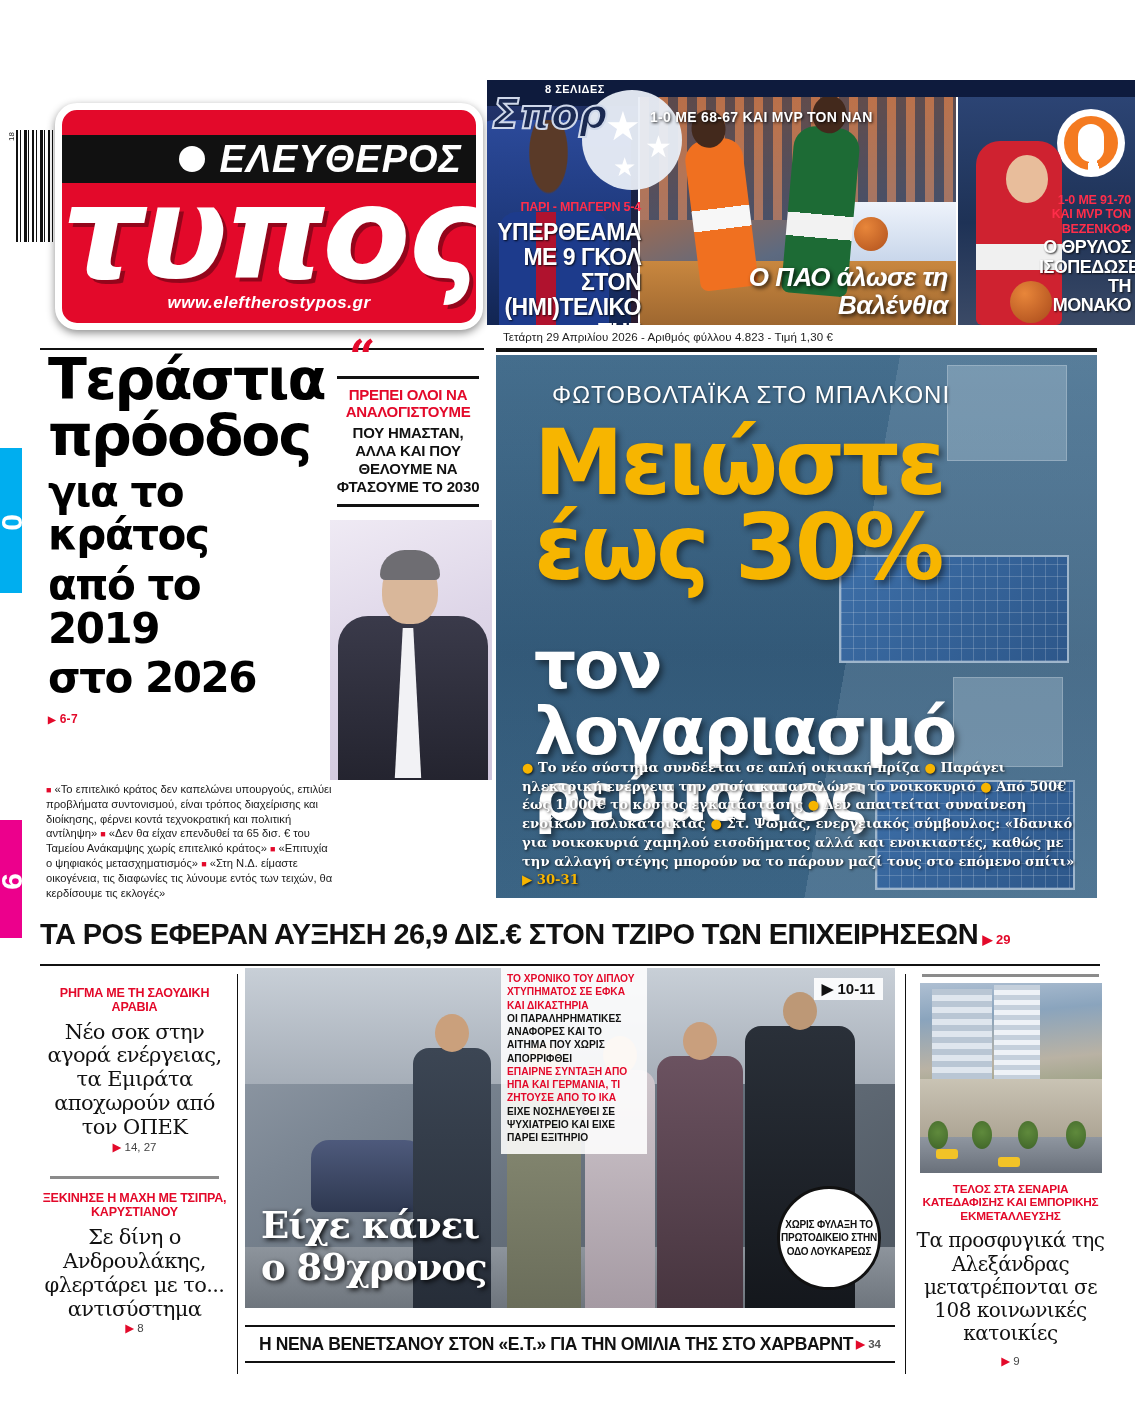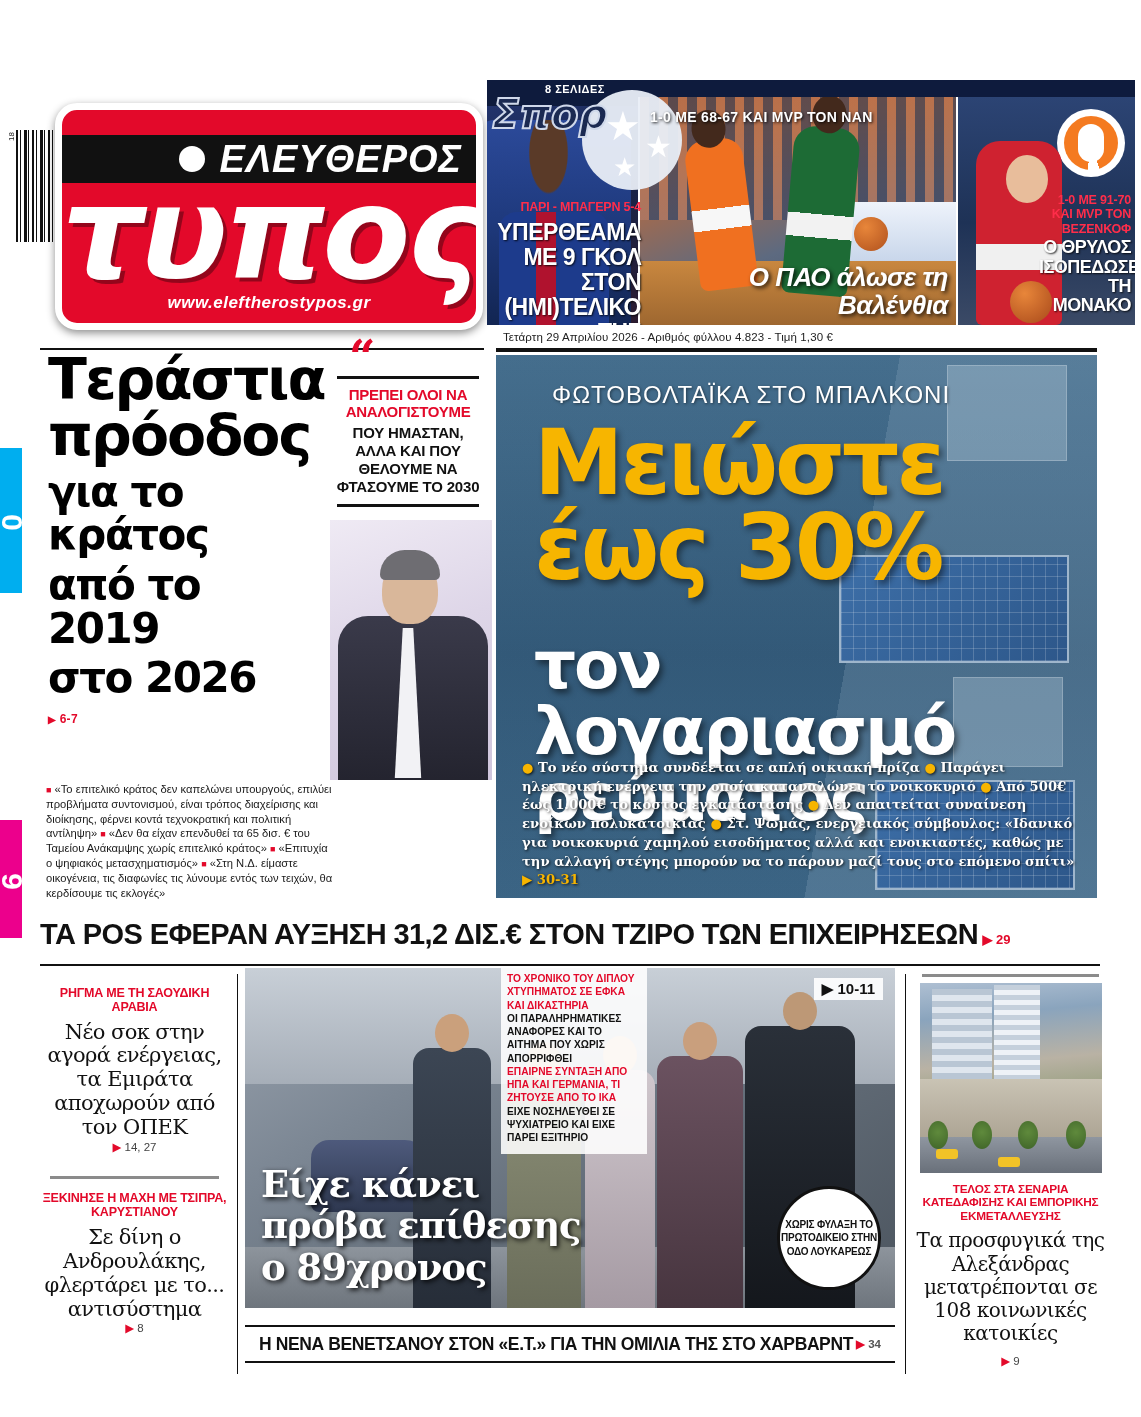--- a/index.html
+++ b/index.html
@@ -655,21 +655,21 @@
       <span>Από 500€ έως 1.000€ το κόστος εγκατάστασης</span>
       <span class="dot">●</span>
       <span>Δεν απαιτείται συναίνεση ενοίκων πολυκατοικίας</span>
       <span class="dot">●</span>
       <span>Στ. Ψωμάς, ενεργειακός σύμβουλος: «Ιδανικό για νοικοκυριά χαμηλού εισοδήματος αλλά και ενοικιαστές, καθώς με την αλλαγή στέγης μπορούν να το πάρουν μαζί τους στο επόμενο σπίτι»</span>
       <span class="pg">▶ <span>30-31</span></span>
     </div>
   </div>
 
   <div class="pos-strip">
-    <span class="pos-text">ΤΑ POS ΕΦΕΡΑΝ ΑΥΞΗΣΗ 31,2 ΔΙΣ.€ ΣΤΟΝ ΤΖΙΡΟ ΤΩΝ ΕΠΙΧΕΙΡΗΣΕΩΝ</span>
+    <span class="pos-text">ΤΑ POS ΕΦΕΡΑΝ ΑΥΞΗΣΗ 26,9 ΔΙΣ.€ ΣΤΟΝ ΤΖΙΡΟ ΤΩΝ ΕΠΙΧΕΙΡΗΣΕΩΝ</span>
     <span class="pos-page">▶ <span>29</span></span>
   </div>
 
   <div class="bot-left">
     <div class="bl-box">
       <div class="bl-red">ΡΗΓΜΑ ΜΕ ΤΗ ΣΑΟΥΔΙΚΗ ΑΡΑΒΙΑ</div>
       <div class="bl-head">Νέο σοκ στην αγορά ενέργειας, τα Εμιράτα αποχωρούν από τον ΟΠΕΚ</div>
       <div class="bl-ref">▶ <span class="num">14, 27</span></div>
     </div>
     <div class="bl-sep"></div>
@@ -707,21 +707,20 @@
       <div class="b">ΕΙΧΕ ΝΟΣΗΛΕΥΘΕΙ ΣΕ ΨΥΧΙΑΤΡΕΙΟ ΚΑΙ ΕΙΧΕ ΠΑΡΕΙ ΕΞΙΤΗΡΙΟ</div>
     </div>
 
     <div class="bc-pagebadge">
       <span class="tri">▶</span>
       <span>10-11</span>
     </div>
 
     <div class="bc-head">
       <div>Είχε κάνει</div>
-      <div>πρόβα επίθεσης</div>
       <div>ο 89χρονος</div>
     </div>
 
     <div class="bc-circle">
       <span>ΧΩΡΙΣ ΦΥΛΑΞΗ ΤΟ ΠΡΩΤΟΔΙΚΕΙΟ ΣΤΗΝ ΟΔΟ ΛΟΥΚΑΡΕΩΣ</span>
     </div>
   </div>
 
   <div class="bot-center-strip">
     <span class="bcs-text">Η ΝΕΝΑ ΒΕΝΕΤΣΑΝΟΥ ΣΤΟΝ «Ε.Τ.» ΓΙΑ ΤΗΝ ΟΜΙΛΙΑ ΤΗΣ ΣΤΟ ΧΑΡΒΑΡΝΤ</span>

